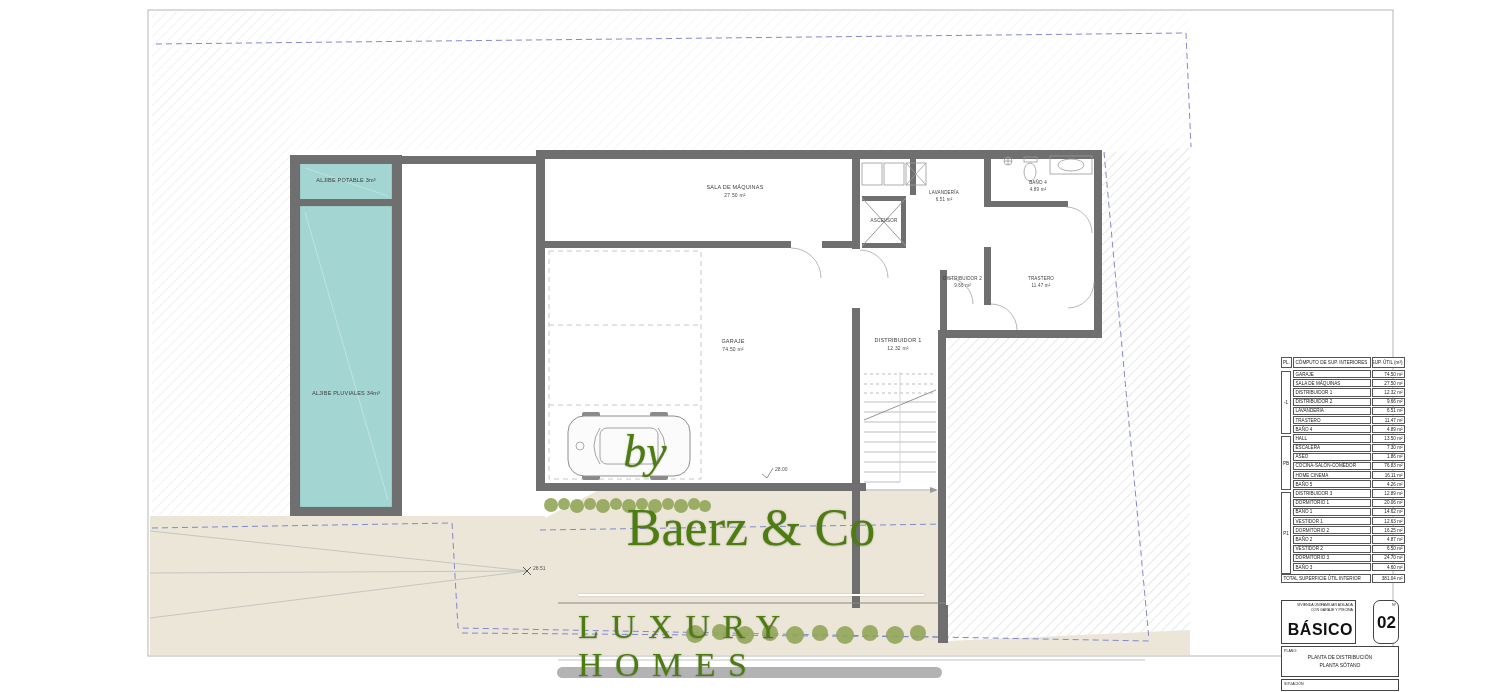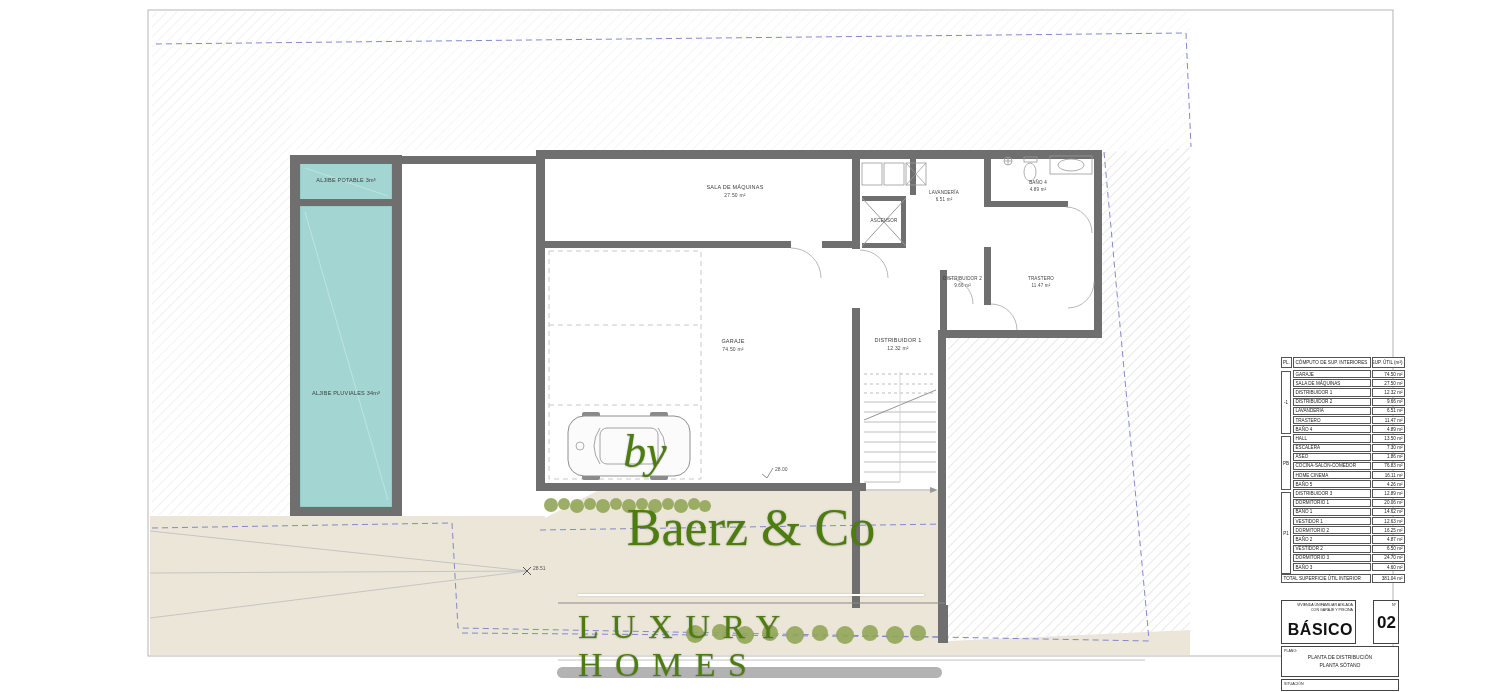--- a/index.html
+++ b/index.html
@@ -44,21 +44,21 @@
   #areas-table .t-val{width:33px;border:0.5px solid #555;display:flex;align-items:center;
                       justify-content:flex-end;padding:0 1.5px;background:#fff;box-sizing:border-box;}
 
   
   #title-block{position:absolute;left:1281px;top:600px;width:118px;color:#222;}
   #title-block .tb-box{border:0.7px solid #444;background:#fff;box-sizing:border-box;margin-bottom:2px;}
   .tb-row1{display:flex;gap:17px;text-align:right;}
   .tb-proj{flex:1;padding:1.5px 2px;height:44px;box-sizing:border-box;}
   .tb-proj .small{font-size:3.6px;line-height:1.5;}
   .tb-phase{font-size:16px;font-weight:bold;letter-spacing:.5px;margin-top:8px;color:#111;}
-  .tb-num{width:26px;height:44px;padding:1.5px 2px;box-sizing:border-box;flex:none;}
+  .tb-num{width:26px;height:44px;padding:1.5px 2px;box-sizing:border-box;flex:none;border-radius:7px;}
   .tb-num .small{font-size:3.6px;}
   .tb-num .big{font-size:17px;font-weight:bold;margin-top:6px;color:#111;}
   .tb-plano{height:31px;padding:1.5px 2px;}
   .tb-plano .lbl{font-size:3.6px;}
   .tb-plano .ln{font-size:5px;text-align:center;line-height:1.6;}
   .tb-sit{height:12px;padding:1.5px 2px;font-size:3.6px;}
 </style>
 </head>
 <body>
 

